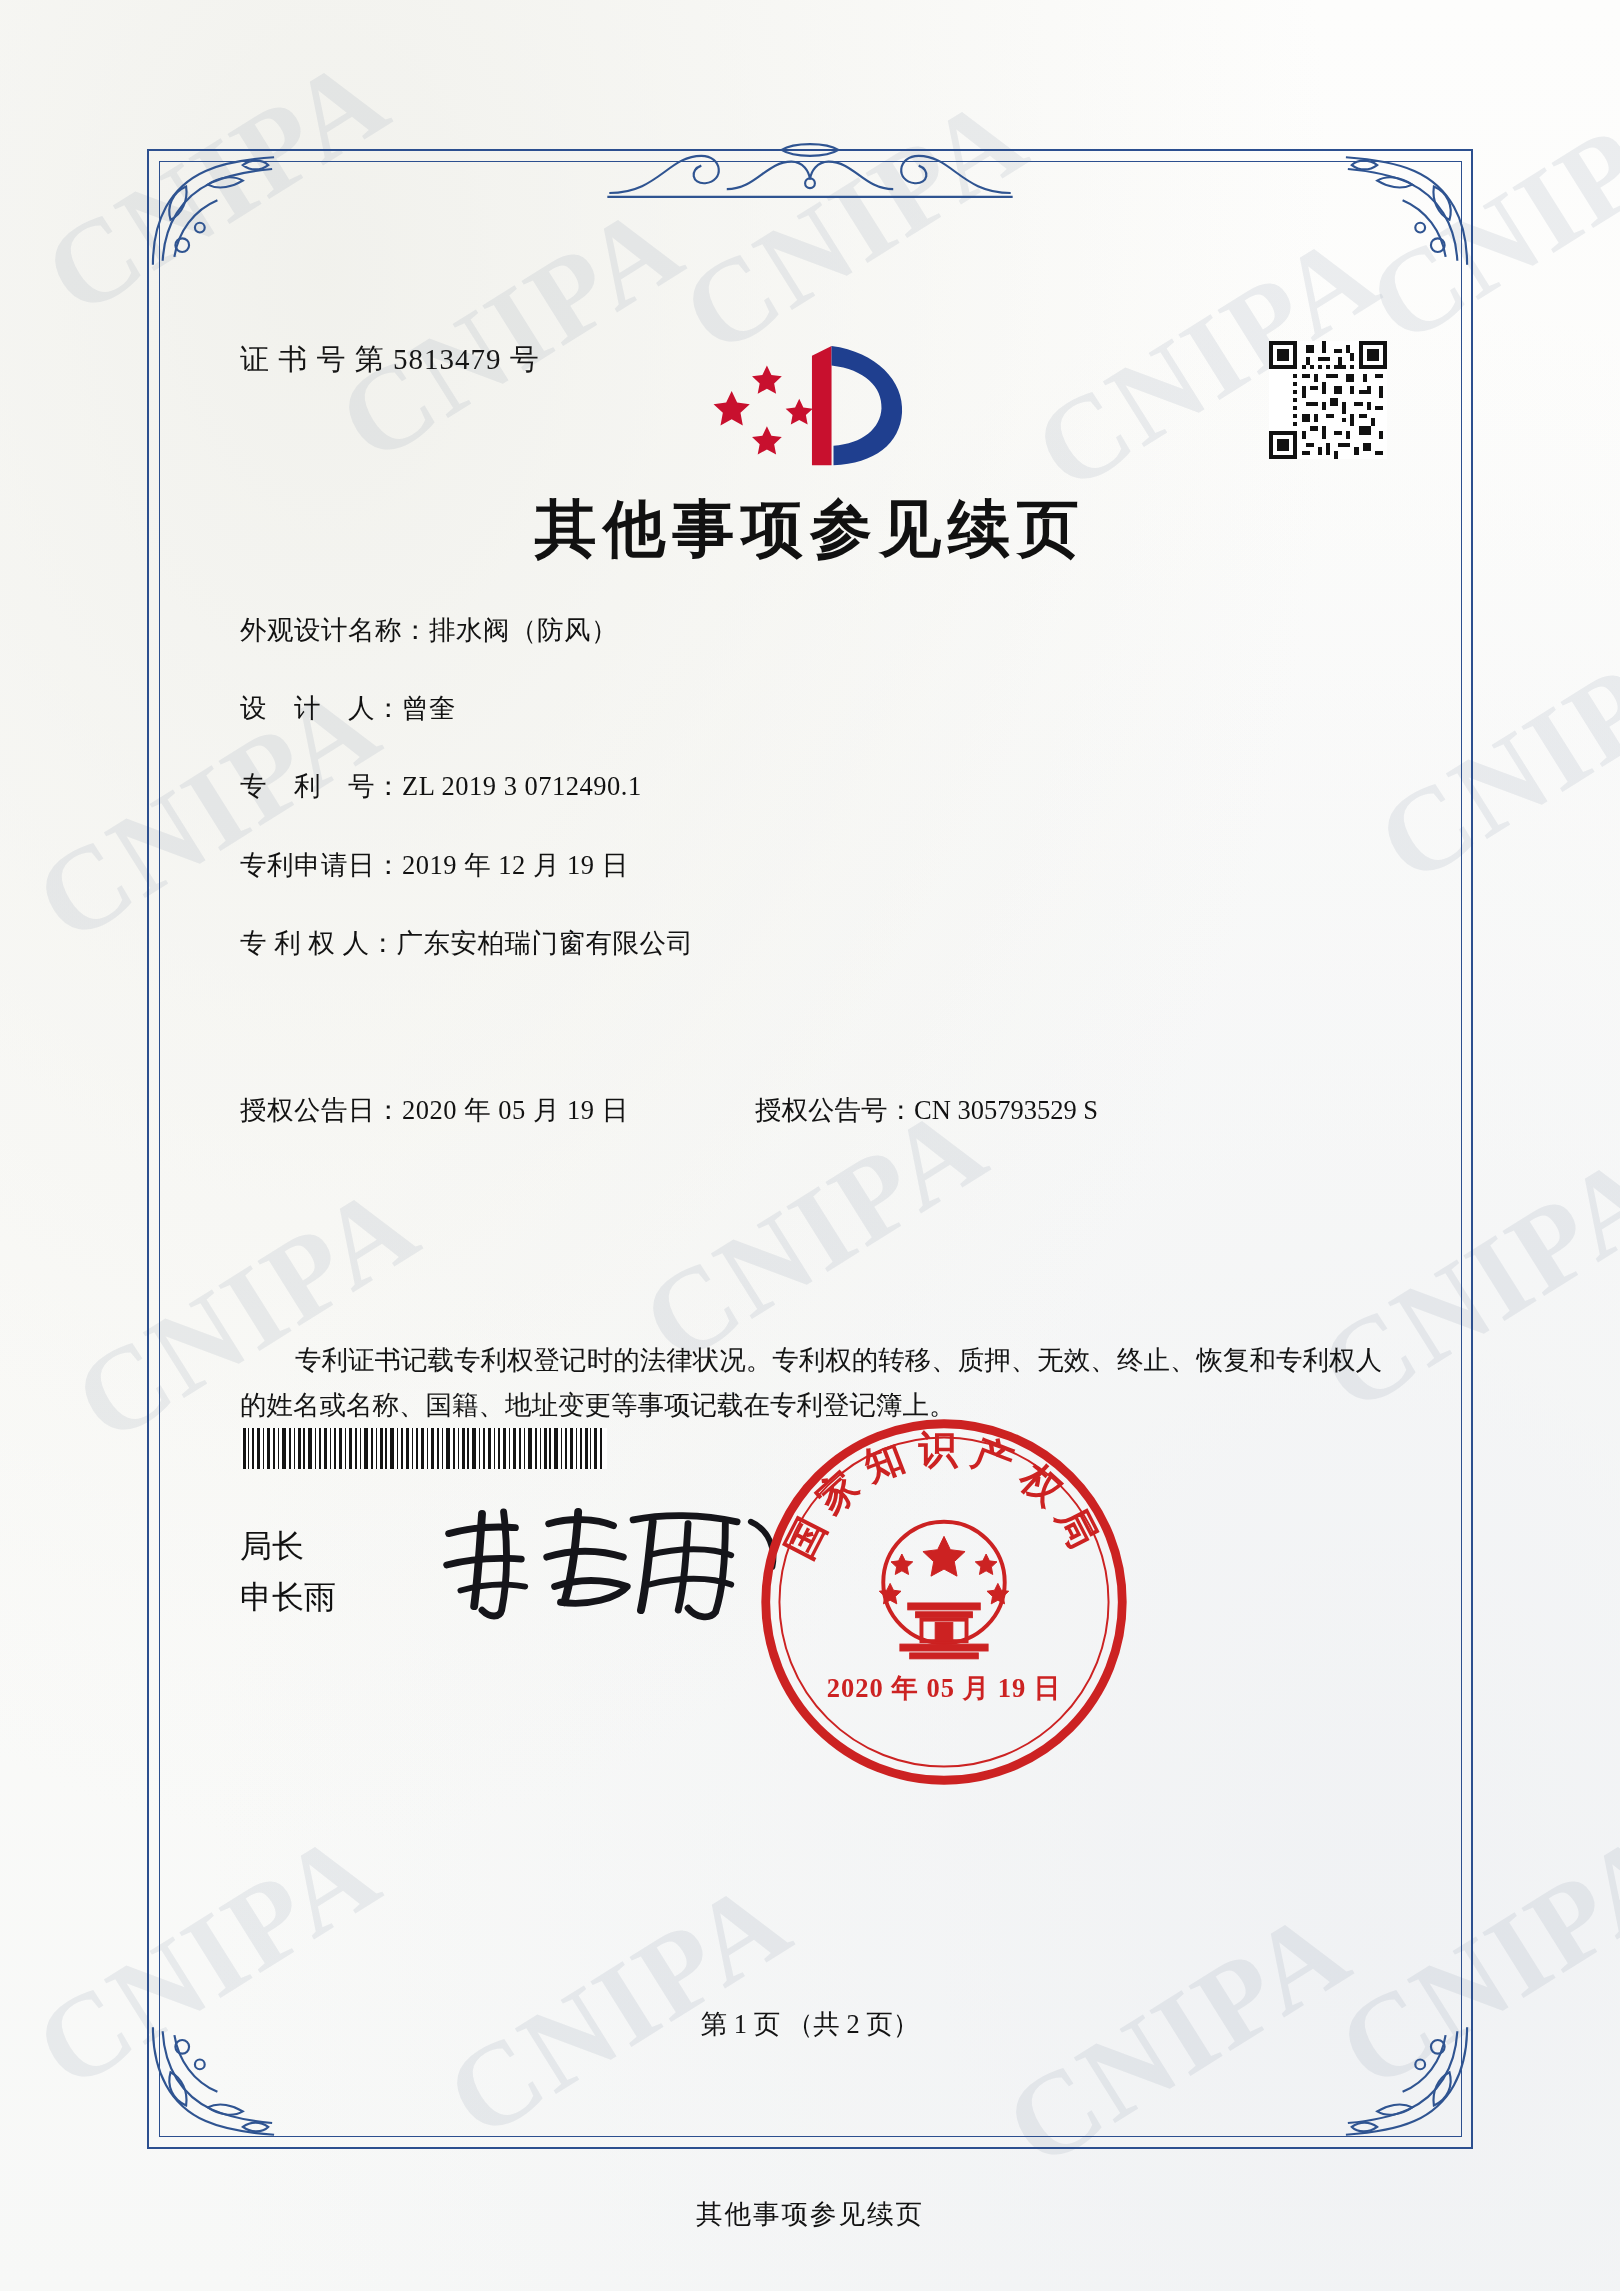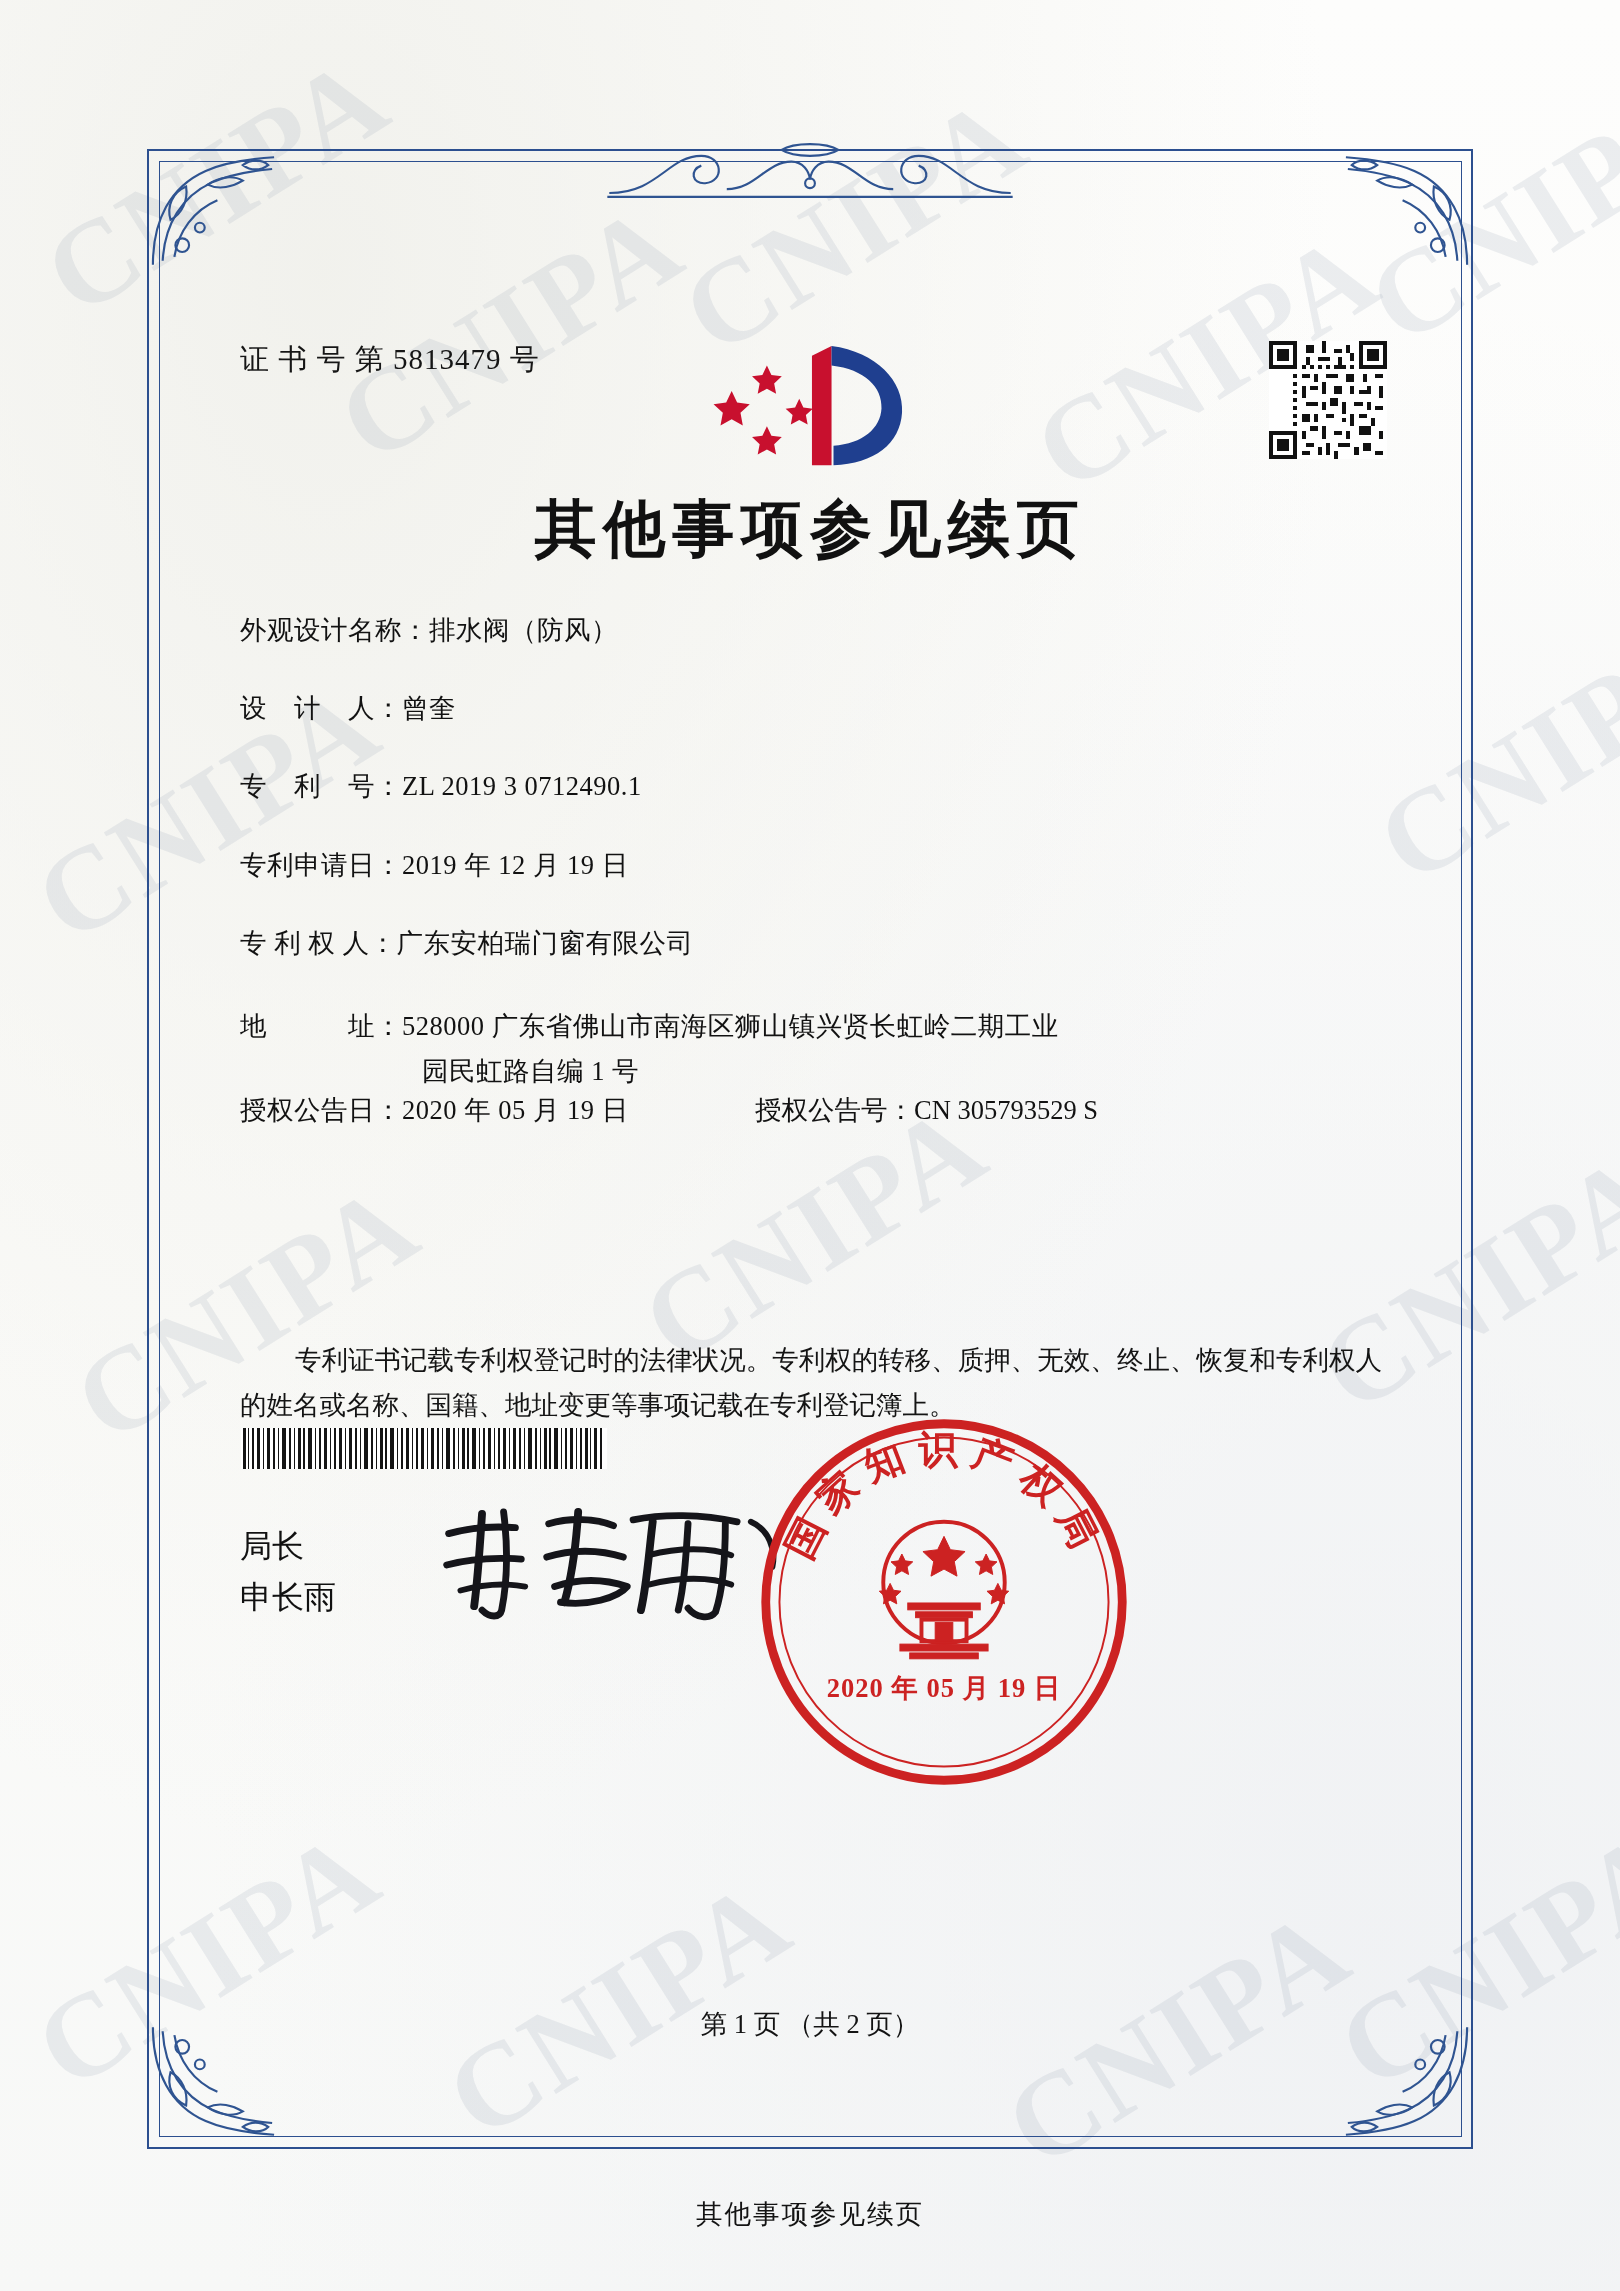--- a/index.html
+++ b/index.html
@@ -475,24 +475,20 @@
     </div>
 
     <div class="field" id="f-apply-date">
       <span class="lbl">专利申请日：</span><span class="val">2019 年 12 月 19 日</span>
     </div>
 
     <div class="field" id="f-owner">
       <span class="lbl">专 利 权 人：</span><span class="val">广东安柏瑞门窗有限公司</span>
     </div>
 
-    <div class="field" id="f-address">
-      <span class="lbl">地　　　址：</span><span class="val">528000 广东省佛山市南海区狮山镇兴贤长虹岭二期工业</span>
-      <span class="addr-line2">园民虹路自编 1 号</span>
-    </div>
 
     <div class="field" id="f-grant-date">
       <span class="lbl">授权公告日：</span><span class="val">2020 年 05 月 19 日</span>
     </div>
 
     <div id="f-grant-no">
       <span class="lbl">授权公告号：</span><span class="val">CN 305793529 S</span>
     </div>
 
     <div class="para" id="para2">专利证书记载专利权登记时的法律状况。专利权的转移、质押、无效、终止、恢复和专利权人的姓名或名称、国籍、地址变更等事项记载在专利登记簿上。</div>

